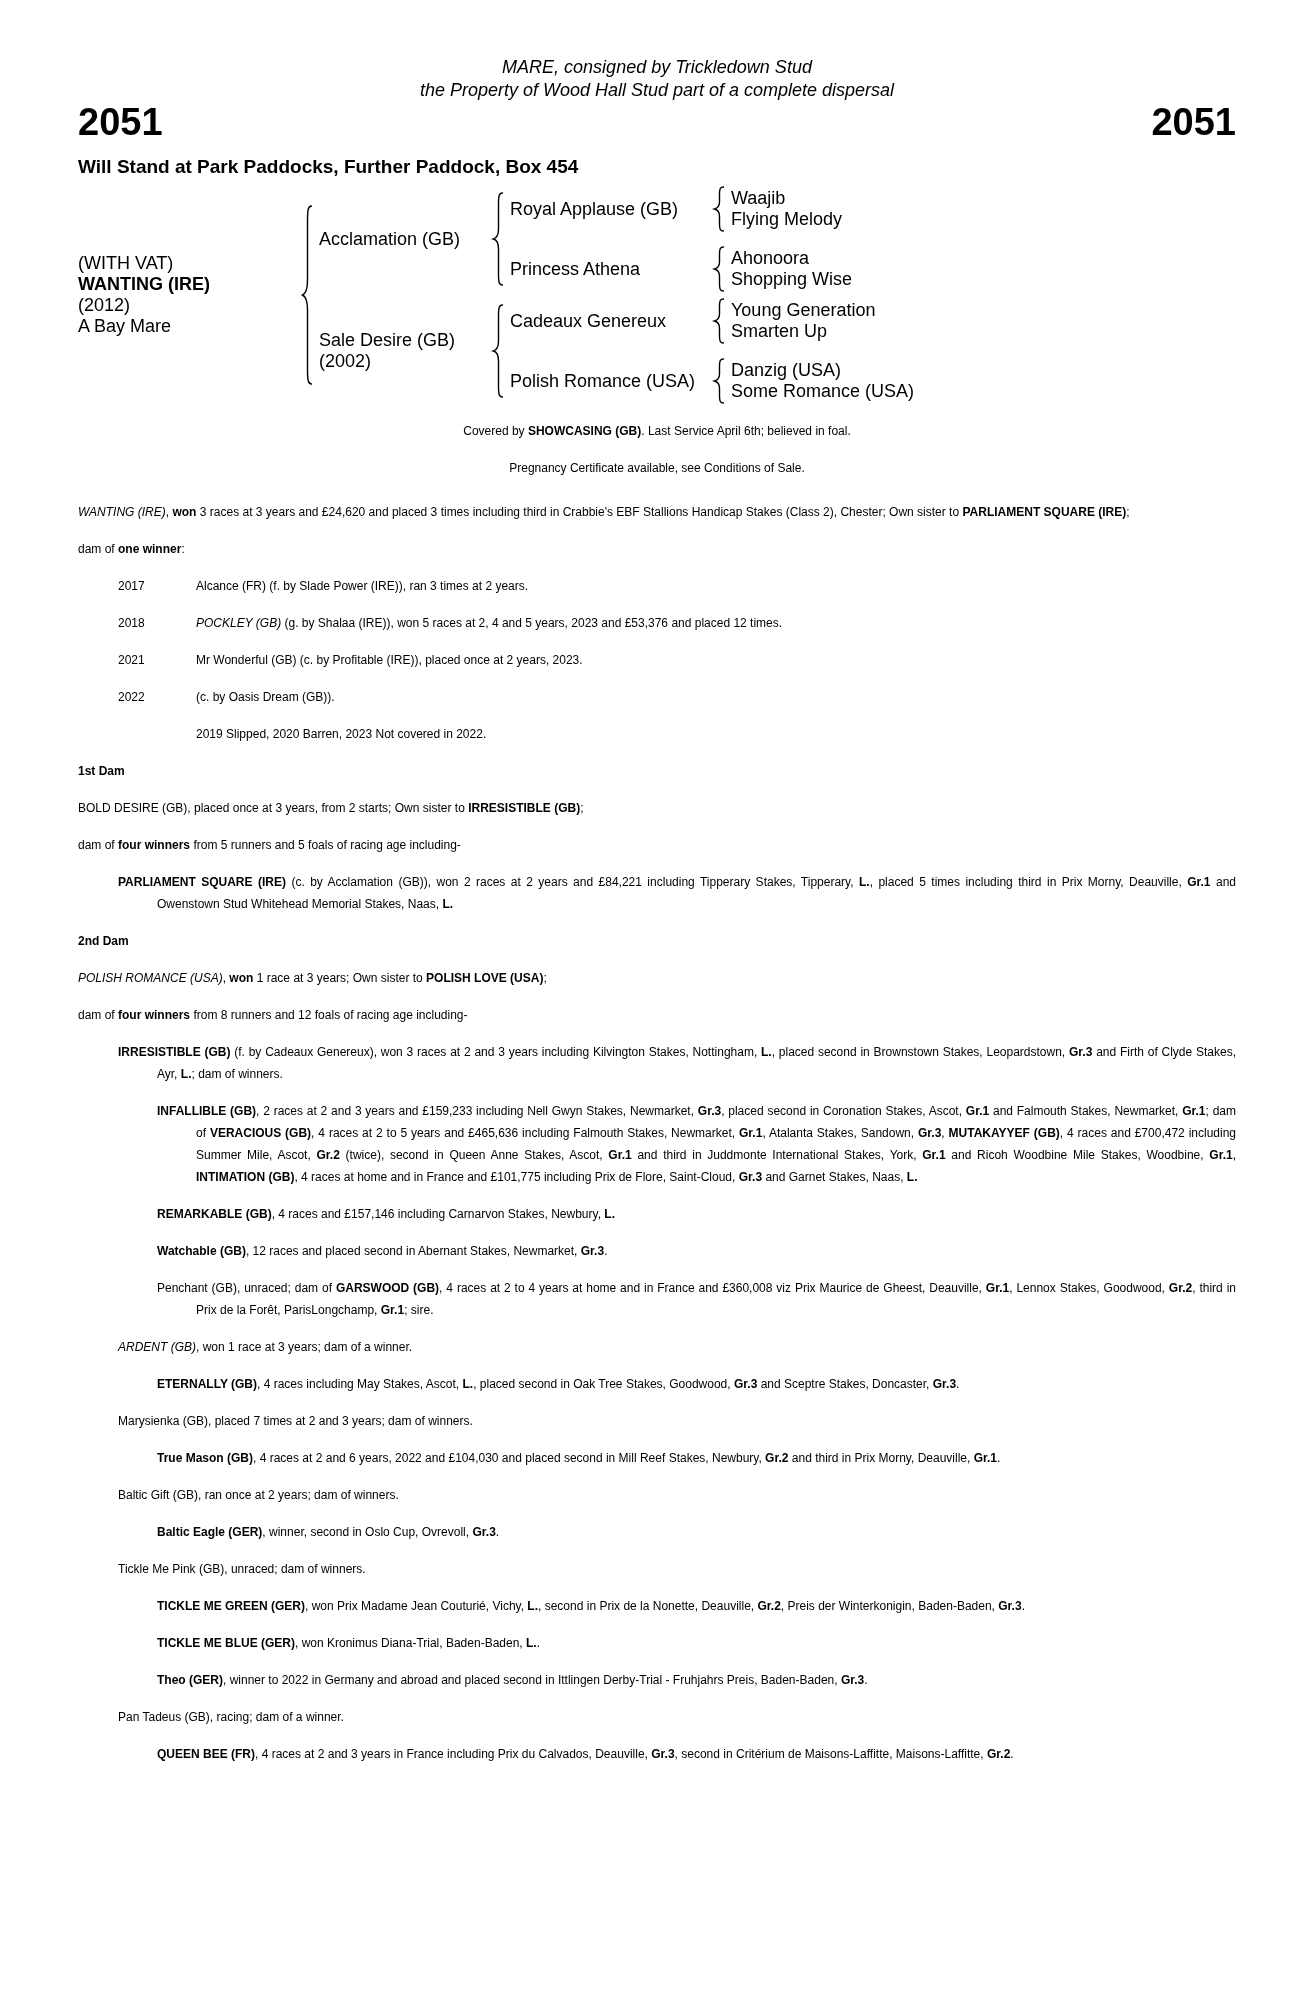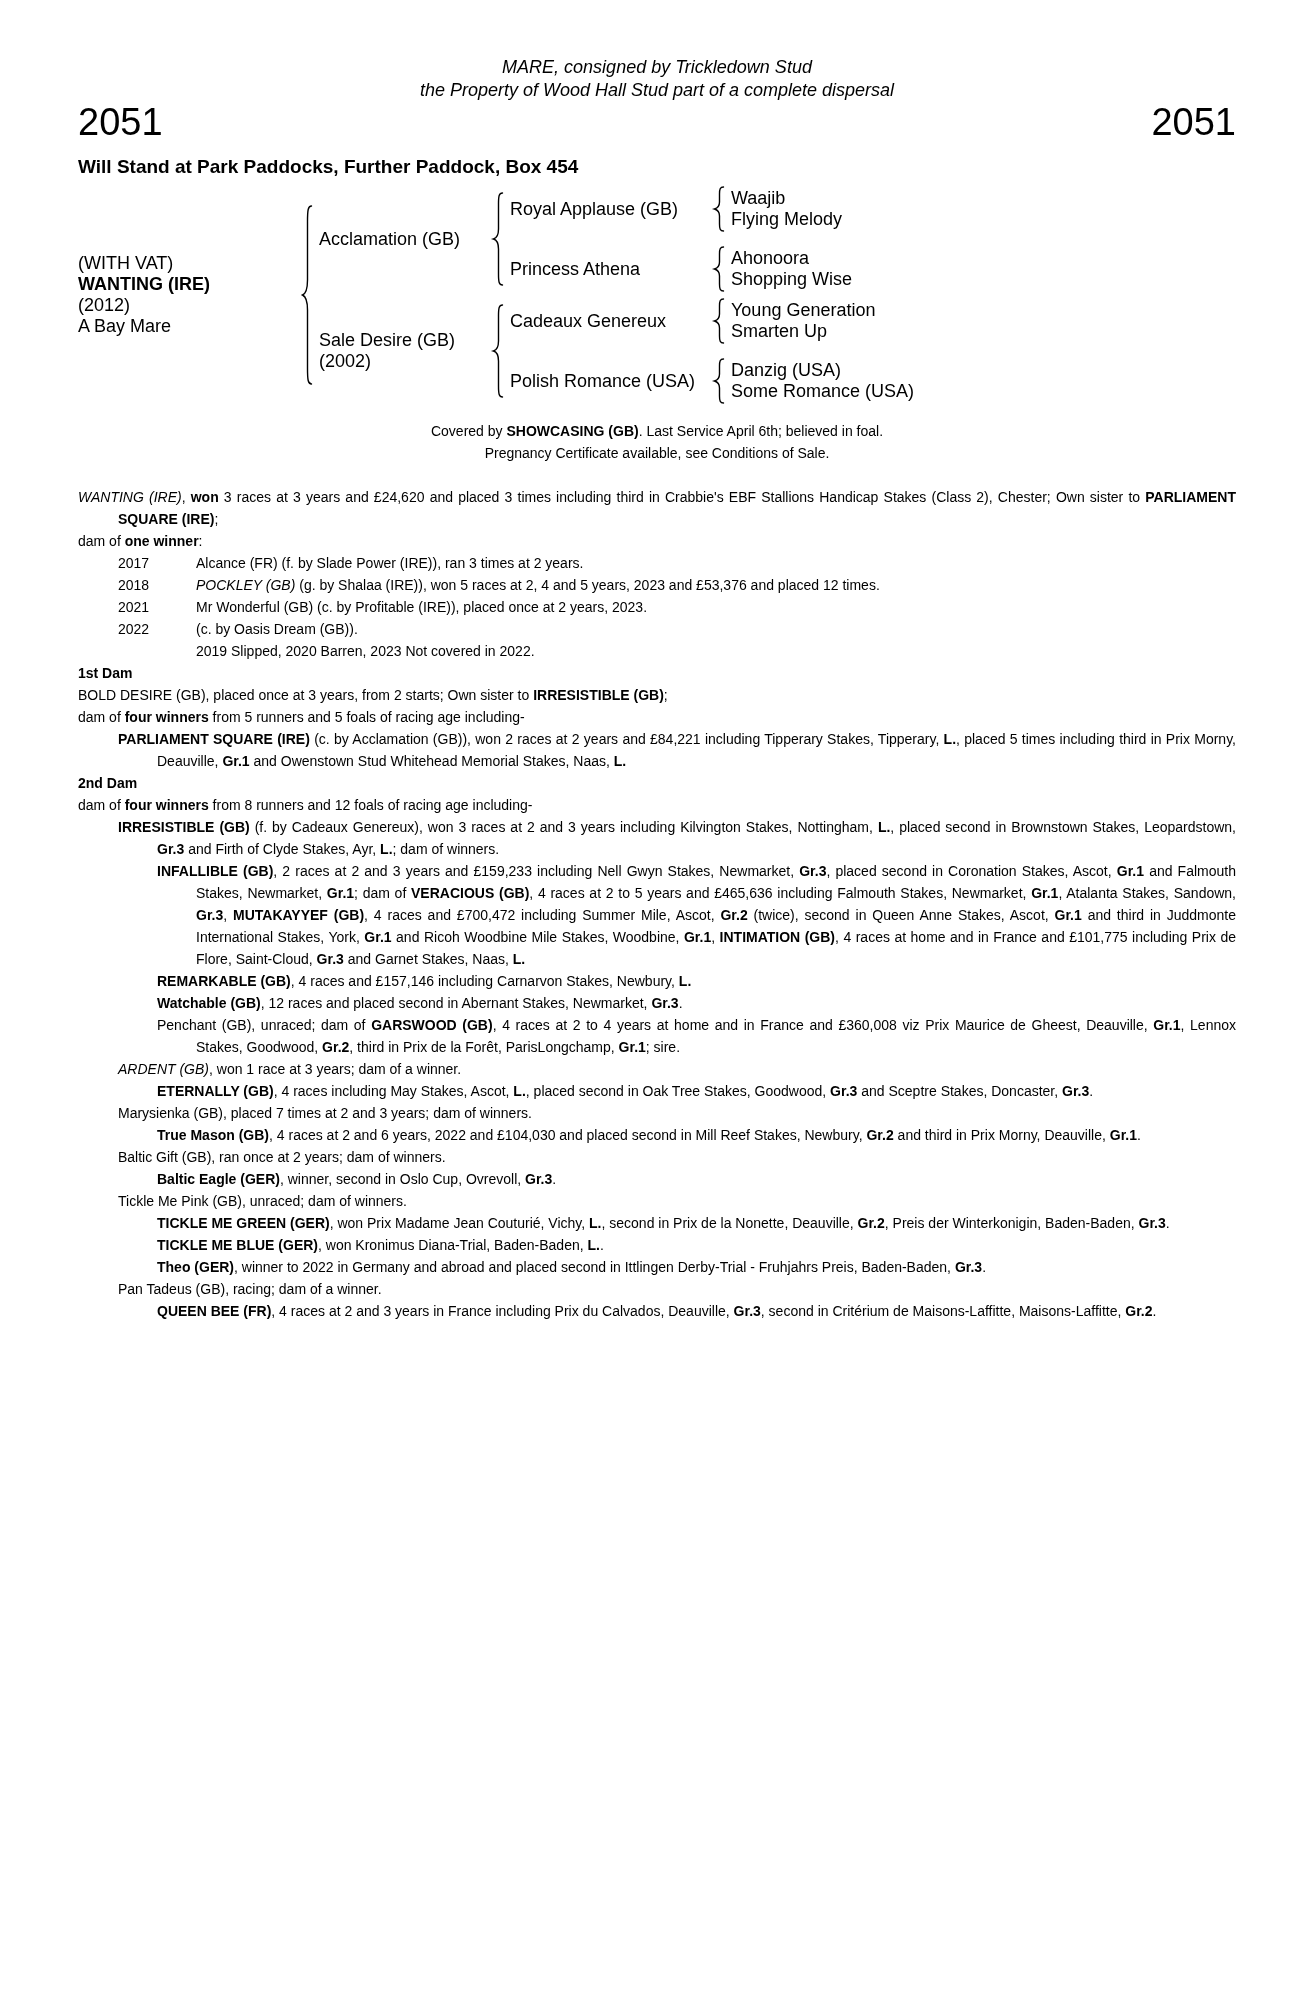--- a/index.html
+++ b/index.html
@@ -10,42 +10,42 @@
     background: #ffffff;
     color: #000000;
     font-family: "Liberation Sans", "DejaVu Sans", sans-serif;
   }
   .page { padding: 56px 78px 40px 78px; }
 
   .hdr-line { text-align: center; font-style: italic; font-size: 18px; line-height: 23px; }
 
   .lot-row {
     display: flex; justify-content: space-between; align-items: flex-start;
-    font-weight: 400; font-size: 38px; line-height: 40px; margin-top: 0;
+    font-weight: 700; font-size: 38px; line-height: 40px; margin-top: 0;
   }
 
   .stand-note { font-weight: 700; font-size: 19px; line-height: 22px; margin-top: 14px; }
 
   
   .ped { display: flex; align-items: center; margin-top: 8px; font-size: 18px; line-height: 21px; }
   .ped-subject { width: 216px; }
   .ped-subject .sub-name { font-weight: 700; }
   .brace { flex: 0 0 auto; display: flex; align-items: center; margin: 0 5px; }
   .gen1col { display: flex; flex-direction: column; row-gap: 6px; }
   .g1 { display: flex; align-items: center; }
   .g1name { width: 166px; }
   .gen2col { display: flex; flex-direction: column; row-gap: 14px; }
   .g2 { display: flex; align-items: center; }
   .g2name { width: 196px; }
   .gen3col div { line-height: 21px; }
 
   
   .covering { margin-top: 16px; }
   .body-text { margin-top: 22px; }
-  .para { font-size: 14px; line-height: 22px; }
+  .para { font-size: 12px; line-height: 22px; margin-top: 15px; }
   .center { text-align: center; }
   .head { font-weight: 700; }
   .p0 { padding-left: 40px;  text-indent: -40px; text-align: justify; }
   .p1 { padding-left: 79px;  text-indent: -39px; text-align: justify; }
   .p2 { padding-left: 118px; text-indent: -39px; text-align: justify; }
   .produce { display: flex; }
   .produce .yr { flex: 0 0 78px; margin-left: 40px; }
   .produce .ptxt { flex: 1; text-align: justify; }
 
   .b { font-weight: 700; }
@@ -184,20 +184,21 @@
       </div>
       <div class="para produce">
         <span class="yr"></span>
         <span class="ptxt"><span>2019 Slipped, 2020 Barren, 2023 Not covered in 2022.</span></span>
       </div>
       <div class="para head"><span class="b">1st Dam</span></div>
       <div class="para p0"><span>BOLD DESIRE (GB), placed once at 3 years, from 2 starts; Own sister to </span><span class="b">IRRESISTIBLE (GB)</span><span>;</span></div>
       <div class="para p0"><span>dam of </span><span class="b">four winners</span><span> from 5 runners and 5 foals of racing age including-</span></div>
       <div class="para p1"><span class="b">PARLIAMENT SQUARE (IRE)</span><span> (c. by Acclamation (GB)), won 2 races at 2 years and £84,221 including Tipperary Stakes, Tipperary, </span><span class="b">L.</span><span>, placed 5 times including third in Prix Morny, Deauville, </span><span class="b">Gr.1</span><span> and Owenstown Stud Whitehead Memorial Stakes, Naas, </span><span class="b">L.</span></div>
       <div class="para head"><span class="b">2nd Dam</span></div>
+      <div class="para p0"><span class="i">POLISH ROMANCE (USA)</span><span>, </span><span class="b">won</span><span> 1 race at 3 years; Own sister to </span><span class="b">POLISH LOVE (USA)</span><span>;</span></div>
       <div class="para p0"><span>dam of </span><span class="b">four winners</span><span> from 8 runners and 12 foals of racing age including-</span></div>
       <div class="para p1"><span class="b">IRRESISTIBLE (GB)</span><span> (f. by Cadeaux Genereux), won 3 races at 2 and 3 years including Kilvington Stakes, Nottingham, </span><span class="b">L.</span><span>, placed second in Brownstown Stakes, Leopardstown, </span><span class="b">Gr.3</span><span> and Firth of Clyde Stakes, Ayr, </span><span class="b">L.</span><span>; dam of winners.</span></div>
       <div class="para p2"><span class="b">INFALLIBLE (GB)</span><span>, 2 races at 2 and 3 years and £159,233 including Nell Gwyn Stakes, Newmarket, </span><span class="b">Gr.3</span><span>, placed second in Coronation Stakes, Ascot, </span><span class="b">Gr.1</span><span> and Falmouth Stakes, Newmarket, </span><span class="b">Gr.1</span><span>; dam of </span><span class="b">VERACIOUS (GB)</span><span>, 4 races at 2 to 5 years and £465,636 including Falmouth Stakes, Newmarket, </span><span class="b">Gr.1</span><span>, Atalanta Stakes, Sandown, </span><span class="b">Gr.3</span><span>, </span><span class="b">MUTAKAYYEF (GB)</span><span>, 4 races and £700,472 including Summer Mile, Ascot, </span><span class="b">Gr.2</span><span> (twice), second in Queen Anne Stakes, Ascot, </span><span class="b">Gr.1</span><span> and third in Juddmonte International Stakes, York, </span><span class="b">Gr.1</span><span> and Ricoh Woodbine Mile Stakes, Woodbine, </span><span class="b">Gr.1</span><span>, </span><span class="b">INTIMATION (GB)</span><span>, 4 races at home and in France and £101,775 including Prix de Flore, Saint-Cloud, </span><span class="b">Gr.3</span><span> and Garnet Stakes, Naas, </span><span class="b">L.</span></div>
       <div class="para p2"><span class="b">REMARKABLE (GB)</span><span>, 4 races and £157,146 including Carnarvon Stakes, Newbury, </span><span class="b">L.</span></div>
       <div class="para p2"><span class="b">Watchable (GB)</span><span>, 12 races and placed second in Abernant Stakes, Newmarket, </span><span class="b">Gr.3</span><span>.</span></div>
       <div class="para p2"><span>Penchant (GB), unraced; dam of </span><span class="b">GARSWOOD (GB)</span><span>, 4 races at 2 to 4 years at home and in France and £360,008 viz Prix Maurice de Gheest, Deauville, </span><span class="b">Gr.1</span><span>, Lennox Stakes, Goodwood, </span><span class="b">Gr.2</span><span>, third in Prix de la Forêt, ParisLongchamp, </span><span class="b">Gr.1</span><span>; sire.</span></div>
       <div class="para p1"><span class="i">ARDENT (GB)</span><span>, won 1 race at 3 years; dam of a winner.</span></div>
       <div class="para p2"><span class="b">ETERNALLY (GB)</span><span>, 4 races including May Stakes, Ascot, </span><span class="b">L.</span><span>, placed second in Oak Tree Stakes, Goodwood, </span><span class="b">Gr.3</span><span> and Sceptre Stakes, Doncaster, </span><span class="b">Gr.3</span><span>.</span></div>
       <div class="para p1"><span>Marysienka (GB), placed 7 times at 2 and 3 years; dam of winners.</span></div>
       <div class="para p2"><span class="b">True Mason (GB)</span><span>, 4 races at 2 and 6 years, 2022 and £104,030 and placed second in Mill Reef Stakes, Newbury, </span><span class="b">Gr.2</span><span> and third in Prix Morny, Deauville, </span><span class="b">Gr.1</span><span>.</span></div>

